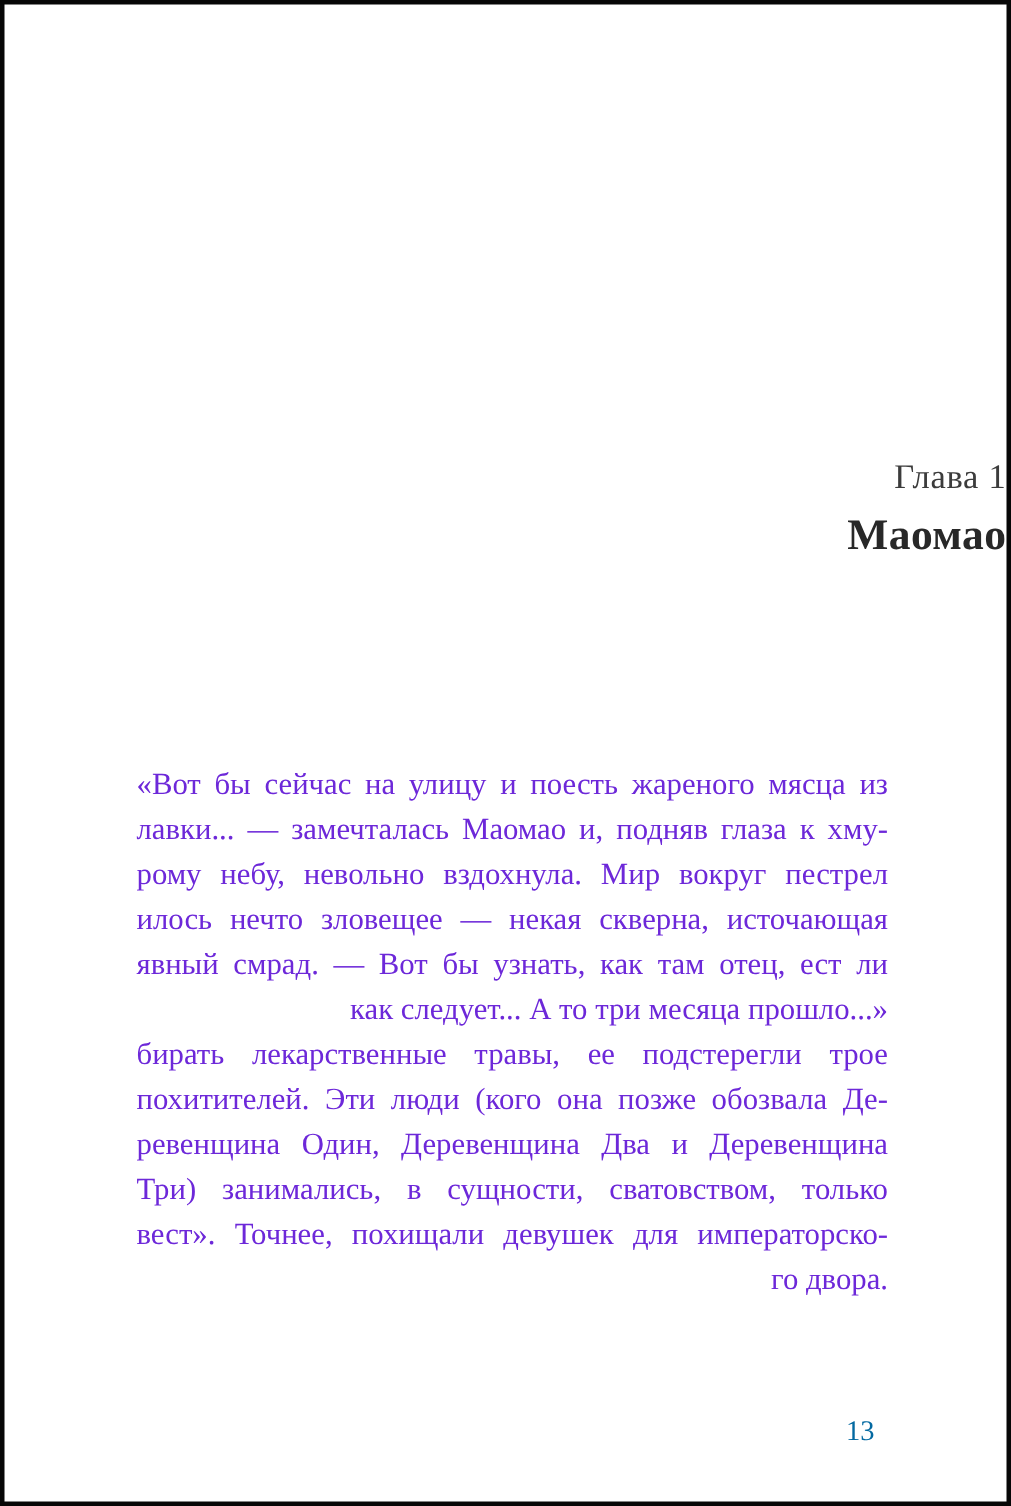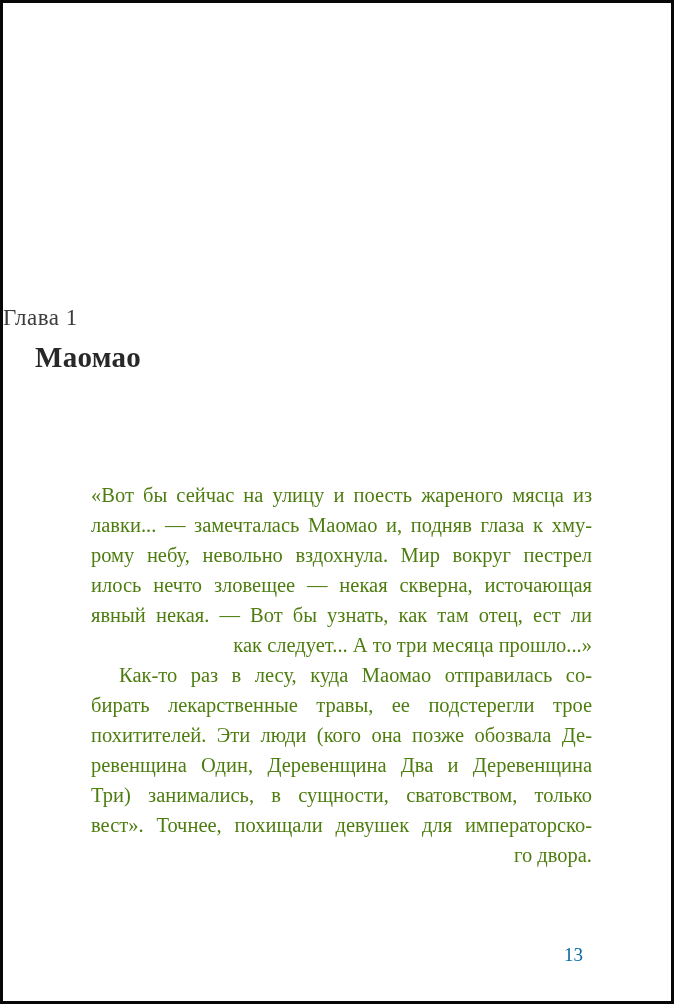--- a/index.html
+++ b/index.html
@@ -15,46 +15,46 @@
     border: 3px solid #070707;
     background: #ffffff;
     font-family: "Liberation Serif", serif;
     overflow: hidden;
   }
   .chapter {
     position: absolute;
     top: 301px;
     left: 0;
     width: 100%;
-    text-align: left;
+    text-align: right;
   }
   .chapter-label {
     font-size: 23px;
     line-height: 28px;
     color: #3c3c3c;
     letter-spacing: 0.5px;
     font-feature-settings: "onum";
   }
   .chapter-title {
     font-size: 29px;
     line-height: 34px;
     margin-top: 8px;
     font-weight: 700;
     color: #282828;
     letter-spacing: 0.3px;
     padding-left: 32px;
   }
   .body-text {
     position: absolute;
-    top: 477px;
+    top: 505px;
     left: 88px;
     width: 501px;
     font-size: 20.5px;
     line-height: 30px;
-    color: #4d7c0f;
+    color: #6d28d9;
   }
   .line {
     white-space: nowrap;
     text-align: right;
   }
   .line.just {
     text-align: justify;
     text-align-last: justify;
   }
   .line.indent {
@@ -76,23 +76,22 @@
   <div class="chapter">
     <div class="chapter-label">Глава 1</div>
     <div class="chapter-title">Маомао</div>
   </div>
 
   <div class="body-text">
       <div class="line just">«Вот бы сейчас на улицу и поесть жареного мясца из</div>
       <div class="line just">лавки... — замечталась Маомао и, подняв глаза к хму-</div>
       <div class="line just">рому небу, невольно вздохнула. Мир вокруг пестрел</div>
       <div class="line just">илось нечто зловещее — некая скверна, источающая</div>
-      <div class="line just">явный некая. — Вот бы узнать, как там отец, ест ли</div>
+      <div class="line just">явный смрад. — Вот бы узнать, как там отец, ест ли</div>
       <div class="line">как следует... А то три месяца прошло...»</div>
-      <div class="line just indent">Как-то раз в лесу, куда Маомао отправилась со-</div>
       <div class="line just">бирать лекарственные травы, ее подстерегли трое</div>
       <div class="line just">похитителей. Эти люди (кого она позже обозвала Де-</div>
       <div class="line just">ревенщина Один, Деревенщина Два и Деревенщина</div>
       <div class="line just">Три) занимались, в сущности, сватовством, только</div>
       <div class="line just">вест». Точнее, похищали девушек для императорско-</div>
       <div class="line">го двора.</div>
     </div>
 
   <div class="page-number">13</div>
 </div>

